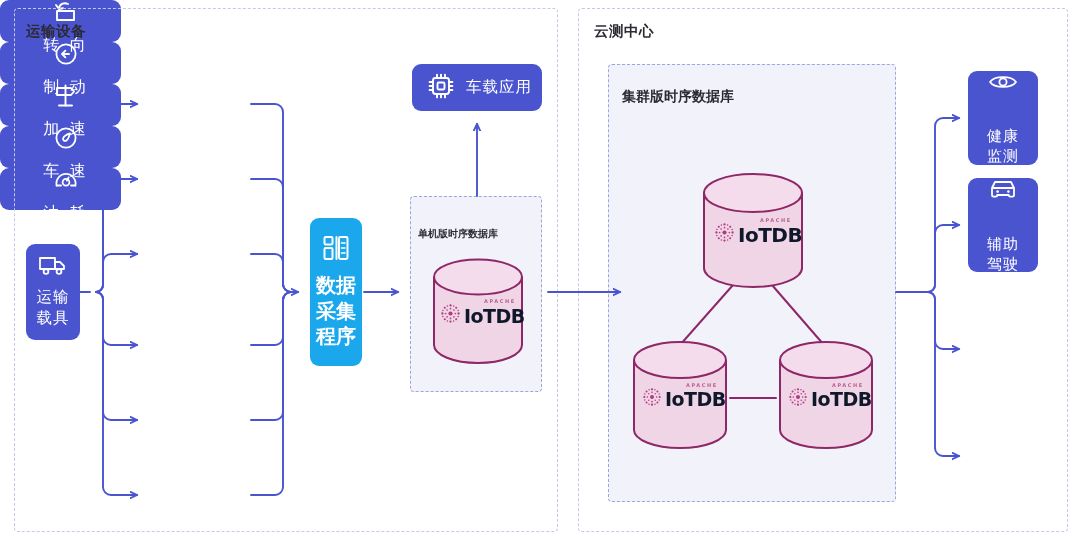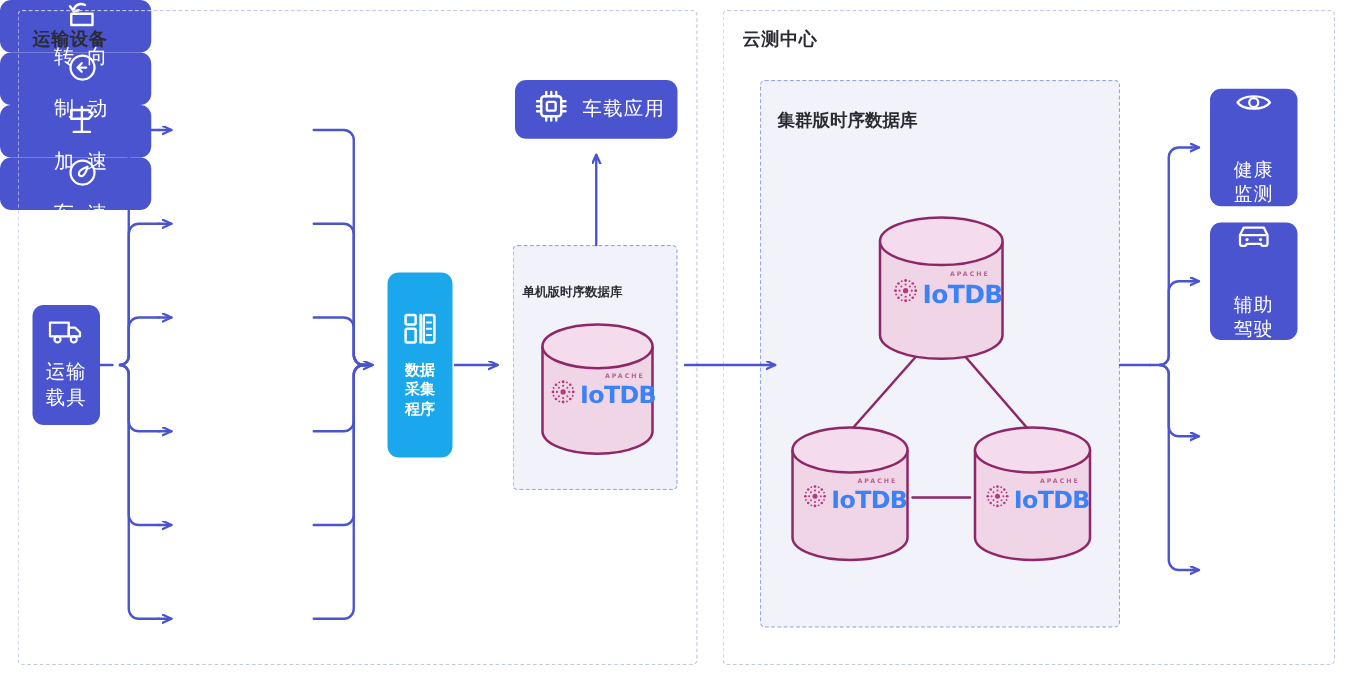--- a/index.html
+++ b/index.html
@@ -60,21 +60,21 @@
   
   #vehicle{
     left:26px;top:244px;width:54px;height:96px;
     flex-direction:column;gap:7px;border-radius:9px;
   }
   
   #collector{
     left:310px;top:218px;width:52px;height:148px;
     background:#1aa7ec;flex-direction:column;gap:5px;border-radius:9px;
   }
-  #collector .vboxlabel{font-size:12px;font-weight:bold;line-height:1.28;letter-spacing:0;}
+  #collector .vboxlabel{font-size:20px;font-weight:bold;line-height:1.28;letter-spacing:0;}
   
   #vehicleapp{
     left:412px;top:64px;width:130px;height:47px;border-radius:9px;
     flex-direction:row;gap:10px;padding-left:4px;
   }
   #vehicleapp .lbl{font-size:15.5px;letter-spacing:1px;color:#fff;}
 
   
   .appcard{
     position:absolute;left:968px;width:70px;height:94px;
@@ -104,21 +104,21 @@
 
   
   .cyl{position:absolute;}
   .logo{
     position:absolute;display:flex;align-items:center;gap:3px;
     pointer-events:none;
   }
   .logo .word{
     font-family:"DejaVu Sans",sans-serif;
     font-weight:bold;
-    color:#3b82f6;
+    color:#0f172a;
     letter-spacing:-0.5px;
     position:relative;
   }
   .logo .apache{
     position:absolute;
     font-size:5px;letter-spacing:1.6px;color:#b9618f;font-weight:bold;
     font-family:"DejaVu Sans",sans-serif;
   }
 </style>
 </head>
@@ -244,20 +244,32 @@
   <div class="sensor" style="left:140px;top:308px;">
     <span class="icn">
       <svg width="26" height="24" viewBox="0 0 26 24" fill="none" stroke="#fff" stroke-width="1.8" stroke-linecap="round" stroke-linejoin="round">
         <circle cx="13" cy="12" r="9.6"></circle>
         <path d="M17,7.4 C16,11.4 15,13.6 13.2,14.6 C11.4,15.6 9.6,14.2 10.2,12.2 C10.8,10.4 13.4,8.6 17,7.4 Z"></path>
       </svg>
     </span>
     <span class="lbl">车 速</span>
   </div>
 
+  <div class="sensor" style="left:140px;top:383px;">
+    <span class="icn">
+      <svg width="26" height="24" viewBox="0 0 26 24" fill="none" stroke="#fff" stroke-width="1.8" stroke-linecap="round" stroke-linejoin="round">
+        <path d="M3.6,17.5 A9.6,9.6 0 1 1 22.4,17.5"></path>
+        <path d="M3.6,17.5 H8"></path>
+        <path d="M18,17.5 H22.4"></path>
+        <circle cx="13" cy="14.2" r="3.4"></circle>
+        <path d="M15.6,9.4 L13.9,12.6"></path>
+      </svg>
+    </span>
+    <span class="lbl">油 耗</span>
+  </div>
 
 
   <div class="box" id="collector">
     <span class="icn" style="margin-bottom:2px;">
       <svg width="28" height="28" viewBox="0 0 28 28" fill="none" stroke="#fff" stroke-width="2" stroke-linecap="round" stroke-linejoin="round">
         <rect x="2.5" y="3" width="8" height="7.5" rx="1.2"></rect>
         <rect x="2.5" y="14" width="8" height="11" rx="1.2"></rect>
         <path d="M14.5,3 v22" stroke-width="2"></path>
         <rect x="17" y="3" width="8.5" height="22" rx="1.4"></rect>
         <path d="M19.5,9 h3.5M19.5,14 h3.5M19.5,19 h3.5" stroke-width="1.6"></path>

